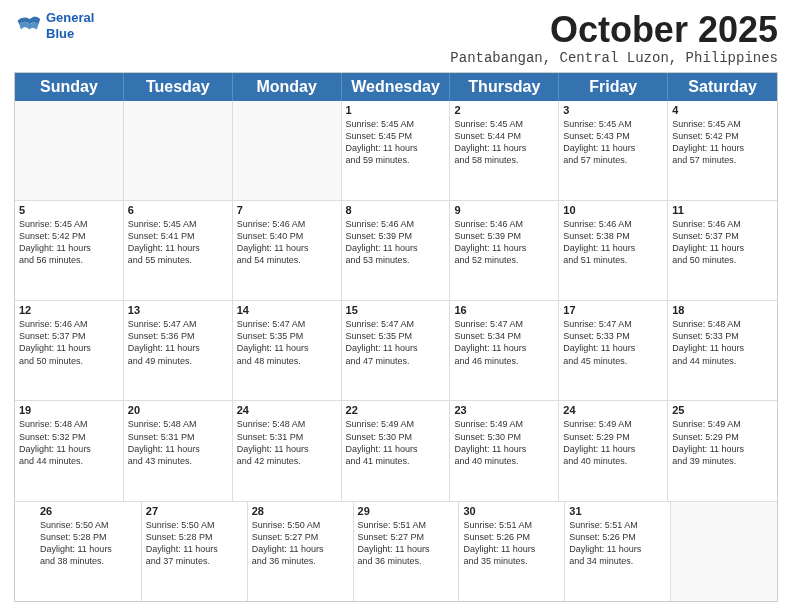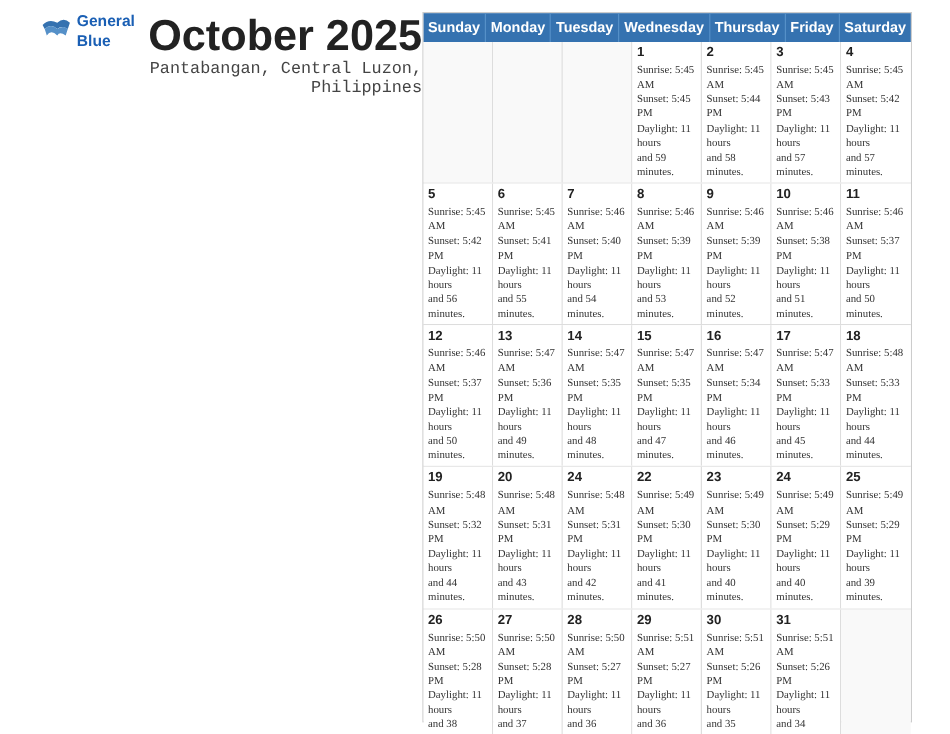--- a/index.html
+++ b/index.html
@@ -6,23 +6,23 @@
     body {
       font-family: Arial, sans-serif;
       background: #fff;
       width: 792px;
       height: 612px;
       overflow: hidden;
     }
     .page {
       width: 792px;
       height: 612px;
-      padding: 10px 32px;
-      display: flex;
-      flex-direction: row;
+      padding: 10px 14px;
+      display: flex;
+      flex-direction: column;
     }
     .header {
       display: flex;
       align-items: flex-start;
       justify-content: space-between;
       margin-bottom: 6px;
     }
     .logo {
       display: flex;
       align-items: center;
@@ -61,39 +61,39 @@
       flex-direction: column;
       border: 1px solid #ccc;
     }
     .cal-header-row {
       display: grid;
       grid-template-columns: repeat(7, 1fr);
       background: #3572b0;
     }
     .cal-header-cell {
       color: #fff;
-      font-size: 12px;
+      font-size: 16px;
       font-weight: bold;
       padding: 5px 4px;
       text-align: center;
       border-right: 1px solid #5590c8;
     }
     .cal-header-cell:last-child { border-right: none; }
     .cal-body {
       flex: 1;
       display: flex;
       flex-direction: column;
     }
     .cal-row {
       display: grid;
       grid-template-columns: repeat(7, 1fr);
       flex: 1;
       border-bottom: 1px solid #ddd;
     }
-    .cal-row:last-child { border-bottom: none; }
+    .cal-row:last-child { border-bottom: none; margin-left: 21px; }
     .cal-cell {
       border-right: 1px solid #ddd;
       padding: 3px 4px;
       font-size: 9.5px;
       color: #333;
       vertical-align: top;
       background: #fff;
       min-height: 0;
     }
     .cal-cell:last-child { border-right: none; }
@@ -101,21 +101,20 @@
     .cell-day {
       font-size: 11px;
       font-weight: bold;
       margin-bottom: 2px;
       color: #222;
     }
     .cell-info {
       font-size: 9px;
       color: #333;
       line-height: 1.35;
-      font-family: Liberation Serif, serif;
     }
   </style>
 </head>
 <body>
 
 <div class="page">
   <div class="header">
     <div class="logo">
       <svg class="logo-icon" viewBox="0 0 32 32">
         <rect x="0" y="0" width="32" height="32" fill="none"></rect>
@@ -129,22 +128,22 @@
     </div>
     <div class="title-block">
       <div class="calendar-title">October 2025</div>
       <div class="calendar-subtitle">Pantabangan, Central Luzon, Philippines</div>
     </div>
   </div>
 
   <div class="calendar">
     <div class="cal-header-row">
     <div class="cal-header-cell">Sunday</div>
+        <div class="cal-header-cell">Tuesday</div>
         <div class="cal-header-cell">Monday</div>
-        <div class="cal-header-cell">Tuesday</div>
         <div class="cal-header-cell">Wednesday</div>
         <div class="cal-header-cell">Thursday</div>
         <div class="cal-header-cell">Friday</div>
         <div class="cal-header-cell">Saturday</div>
       </div>
     <div class="cal-body">
     <div class="cal-row">
           <div class="cal-cell empty"></div>
           <div class="cal-cell empty"></div>
           <div class="cal-cell empty"></div>

